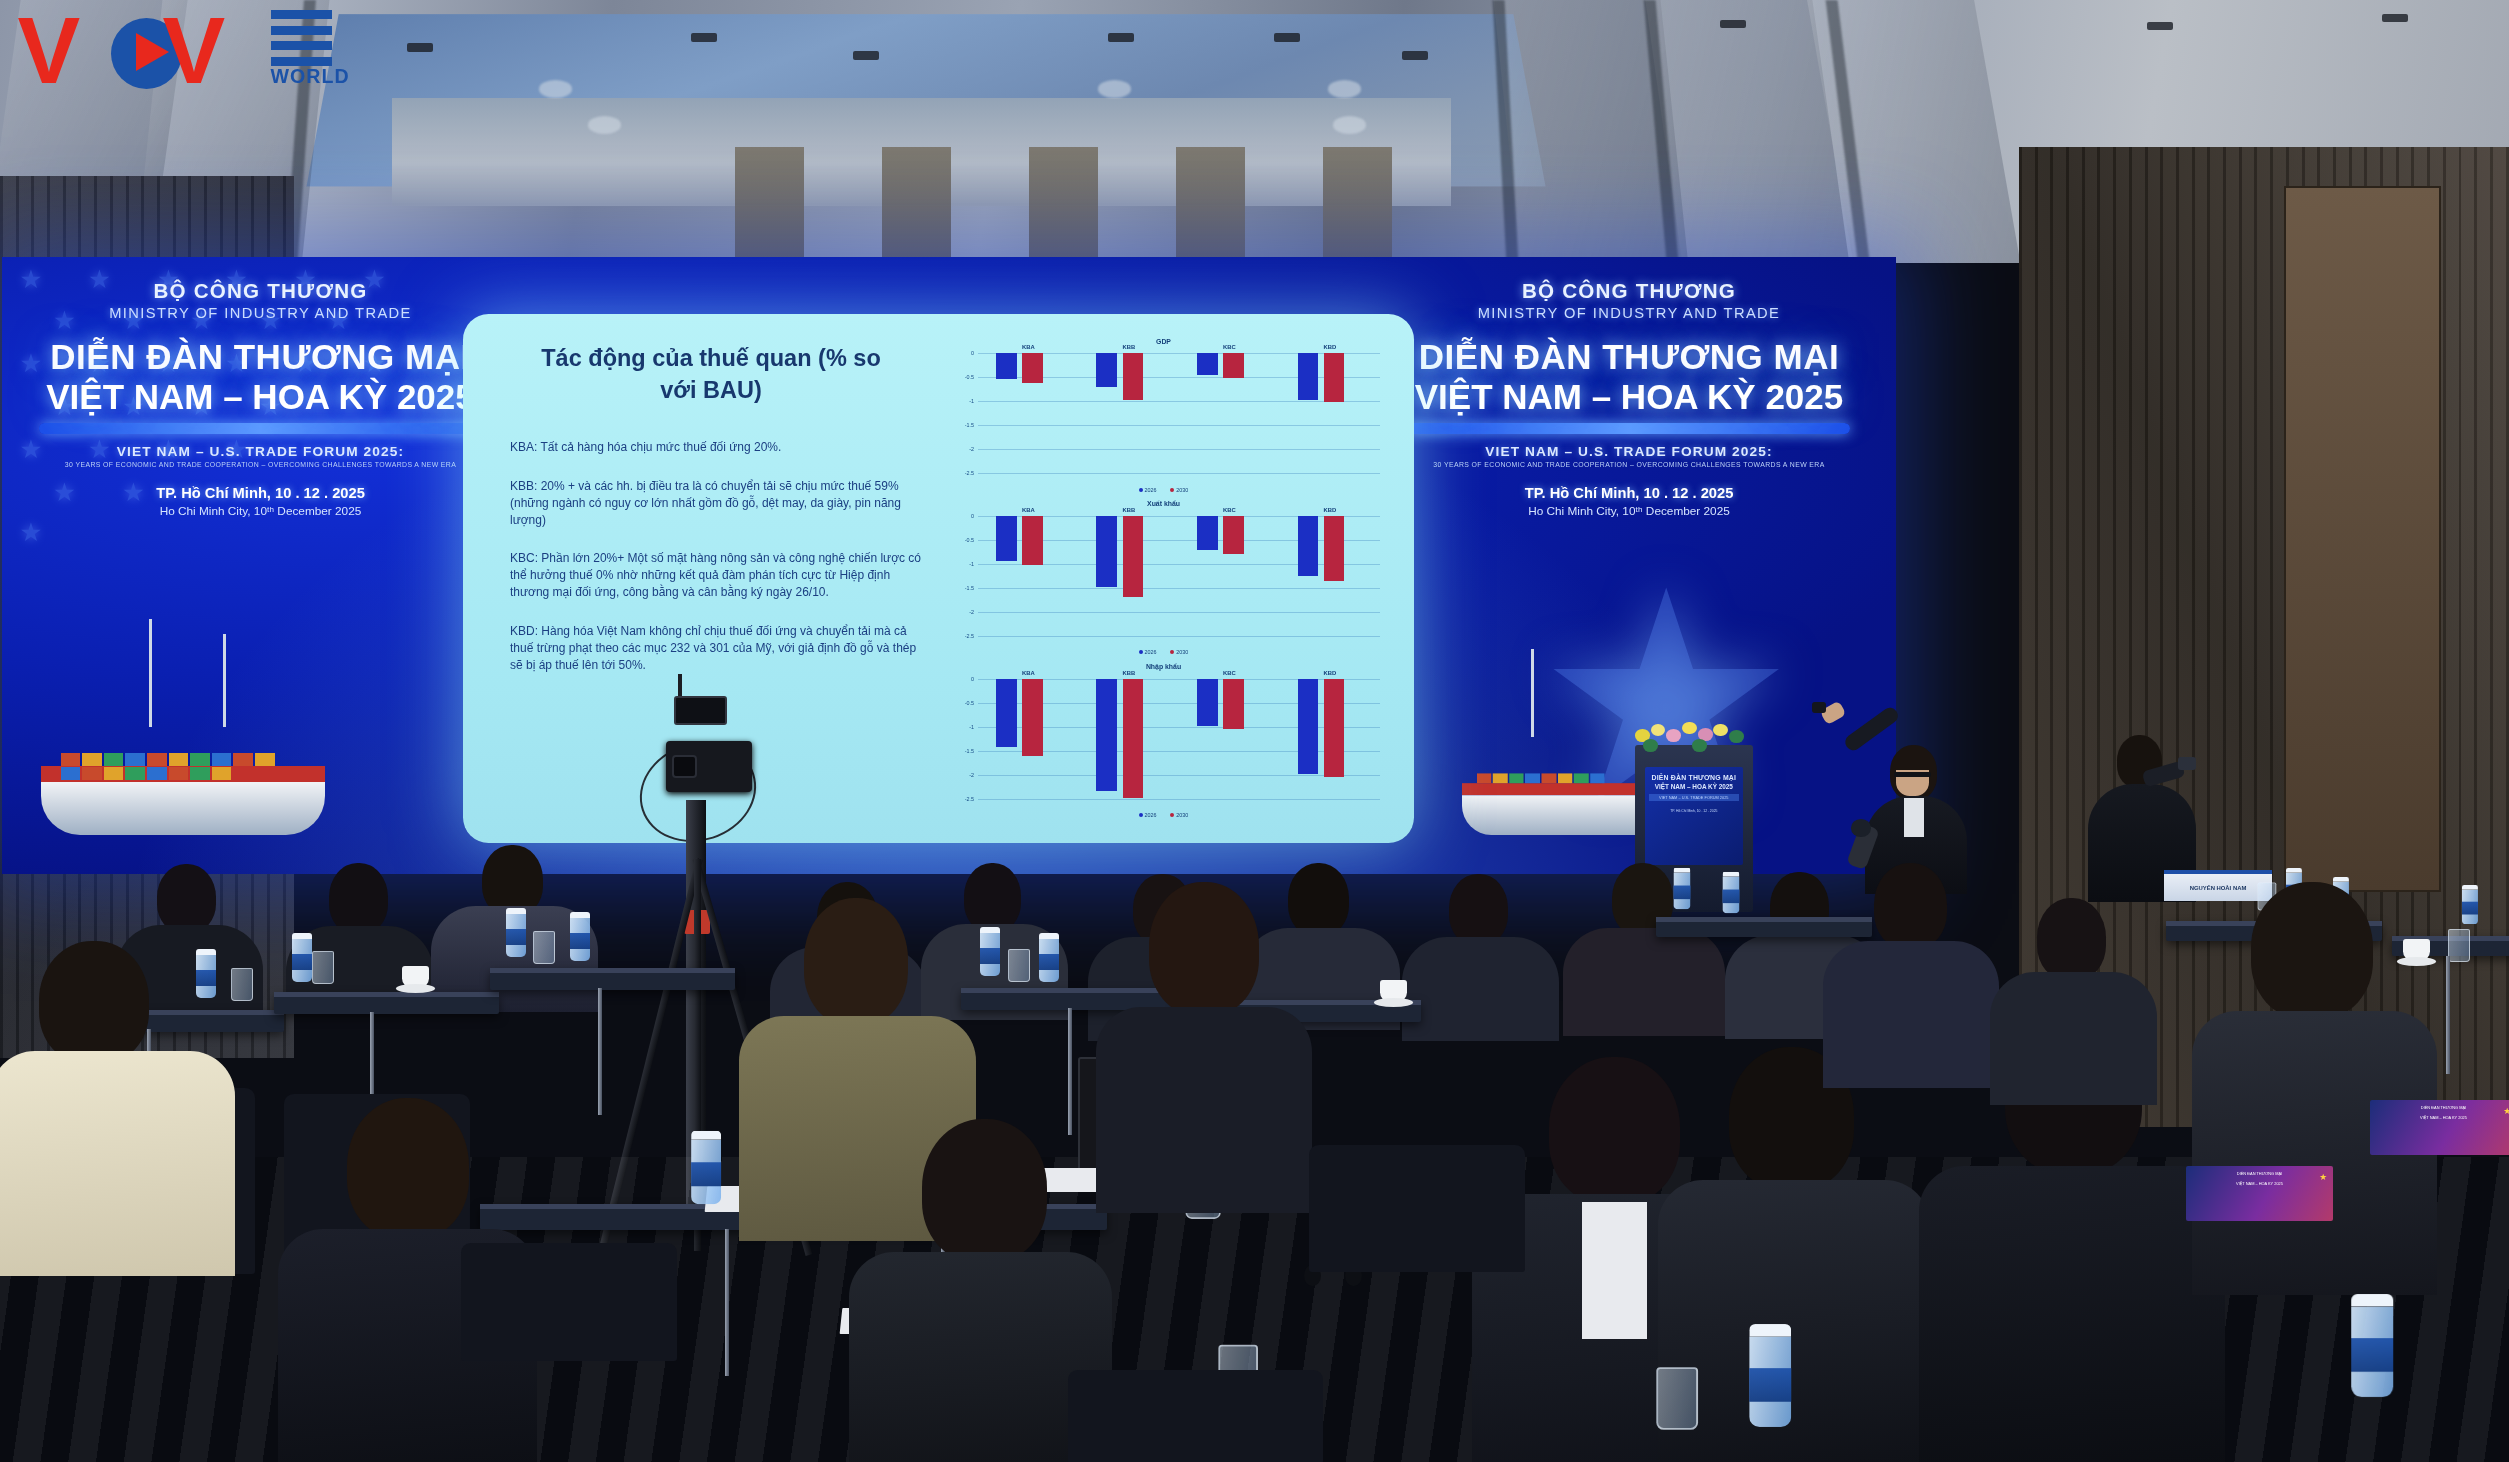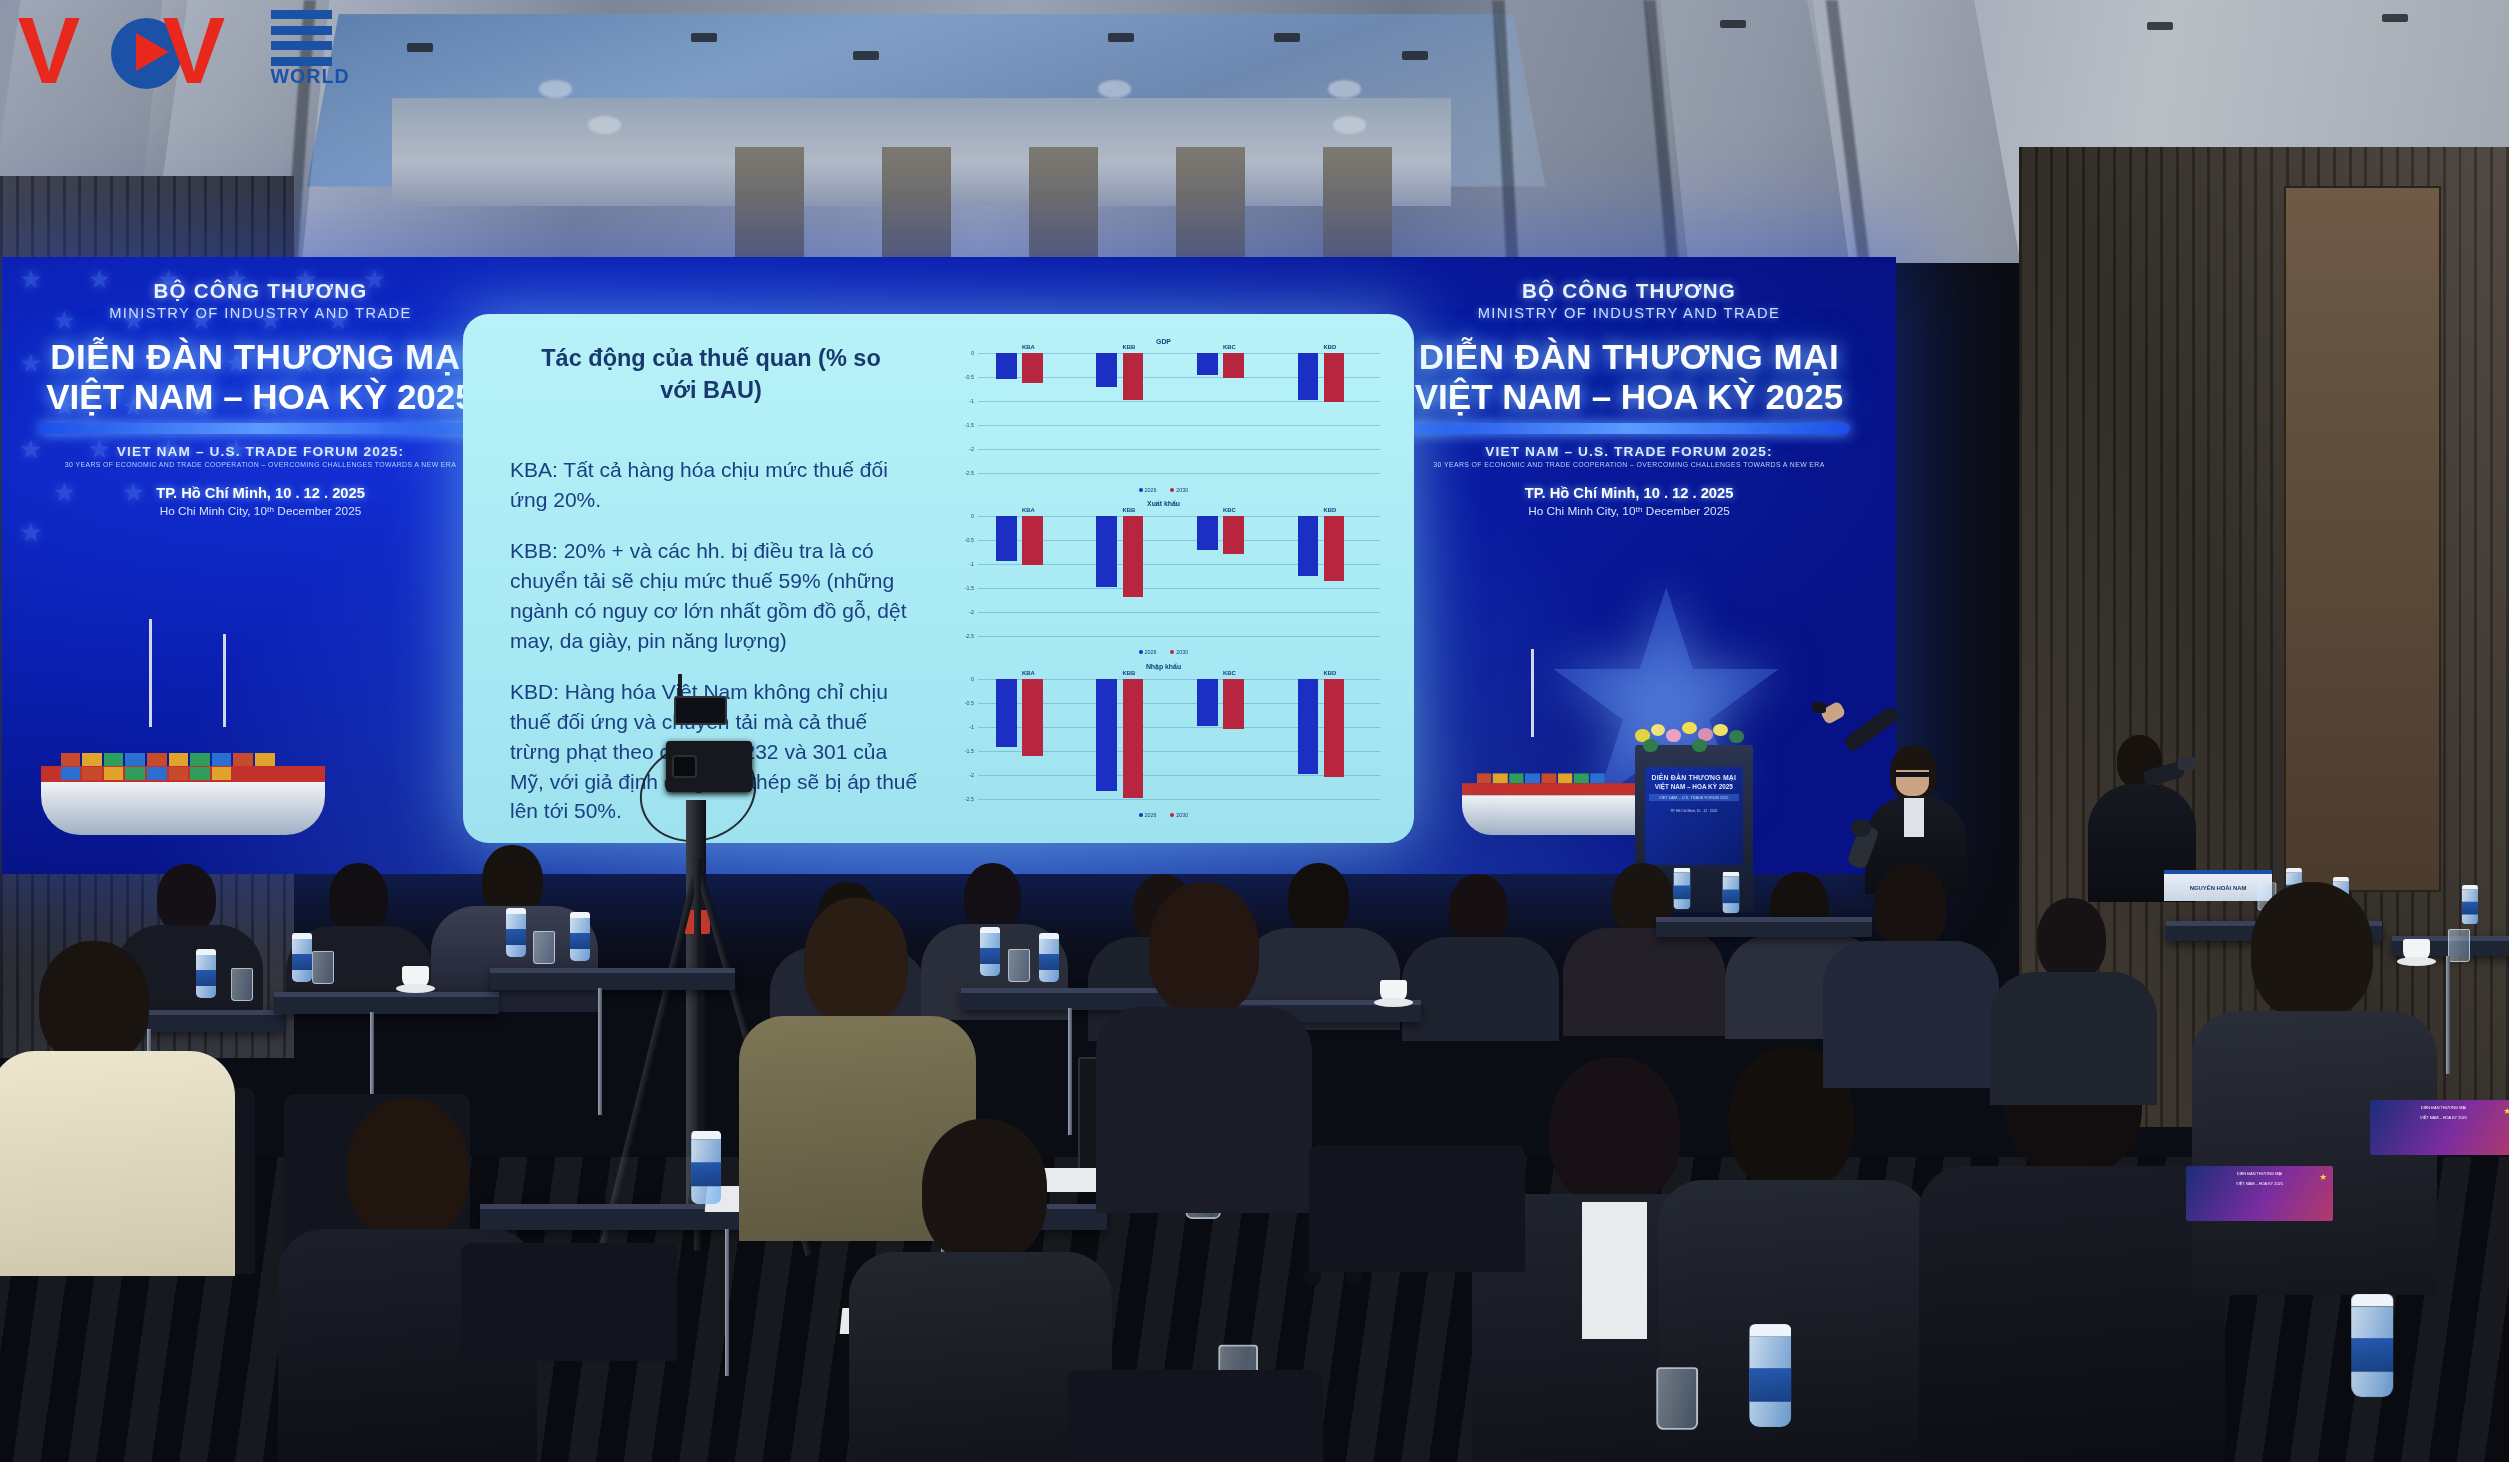--- a/index.html
+++ b/index.html
@@ -80,21 +80,21 @@
   .ship .cont i { width:19.6px; height:12.7px; display:block; }
   .crane { position:absolute; width:2.9px; background:#cfd9e6; }
 
   
   .slide { position:absolute; left:463px; top:314px; width:951px; height:529px;
     background:linear-gradient(180deg,#b8f2f8,#a5e8f3 70%,#9fe2ef);
     border-radius:25.5px; box-shadow:0 0 69px rgba(150,240,255,.5); overflow:hidden; }
   .slide-title { position:absolute; left:57px; top:29px; width:382px; text-align:center;
     font-size:23.5px; font-weight:bold; color:#18386e; line-height:1.35; }
   .slide-body { position:absolute; left:47px; top:125px; width:412px; }
-  .slide-p { font-size:21px; color:#1b3f82; line-height:1.42; margin-bottom:21.6px;margin-top:16px; }
+  .slide-p { font-size:12px; color:#1b3f82; line-height:1.42; margin-bottom:21.6px; }
 
   
   .chartwrap { position:absolute; left:480px; top:25.5px; width:441px; height:490px; }
   .panel { position:relative; width:441px; height:155px; margin-bottom:7.8px; }
   .p-title { position:absolute; width:100%; text-align:center; top:-2px; font-size:6.9px;
     color:#14407a; font-weight:bold; }
   .plot { position:absolute; left:35px; top:13.7px; right:3.9px; bottom:21.6px; }
   .grid-l { position:absolute; left:0; right:0; height:1px; background:rgba(60,130,190,.35); }
   .ytick { position:absolute; right:calc(100% + 3.9px); font-size:5.4px; color:#164b86;
     transform:translateY(-50%); white-space:nowrap; }
@@ -339,20 +339,21 @@
       <div class="red"></div>
         <div class="hull"></div>
     </div>
     <div class="crane" style="left:1529px; bottom:137px; height:88px;"></div>
 
     <div class="slide" style="left:461px; top:57px;">
       <div class="slide-title">Tác động của thuế quan (% so với BAU)</div>
       <div class="slide-body">
         <div class="slide-p">KBA: Tất cả hàng hóa chịu mức thuế đối ứng 20%.</div>
         <div class="slide-p">KBB: 20% + và các hh. bị điều tra là có chuyển tải sẽ chịu mức thuế 59% (những ngành có nguy cơ lớn nhất gồm đồ gỗ, dệt may, da giày, pin năng lượng)</div>
+        <div class="slide-p">KBC: Phần lớn 20%+ Một số mặt hàng nông sản và công nghệ chiến lược có thể hưởng thuế 0% nhờ những kết quả đàm phán tích cực từ Hiệp định thương mại đối ứng, công bằng và cân bằng ký ngày 26/10.</div>
         <div class="slide-p">KBD: Hàng hóa Việt Nam không chỉ chịu thuế đối ứng và chuyển tải mà cả thuế trừng phạt theo các mục 232 và 301 của Mỹ, với giả định đồ gỗ và thép sẽ bị áp thuế lên tới 50%.</div>
       </div>
       <div class="chartwrap" id="chartwrap">
           <div class="panel">
             <div class="p-title">GDP</div>
             <div class="plot">
               <div class="grid-l" style="top: 0px;">
                 <span class="ytick" style="top: 0px;">0</span>
               </div>
               <div class="grid-l" style="top: 24px;">

